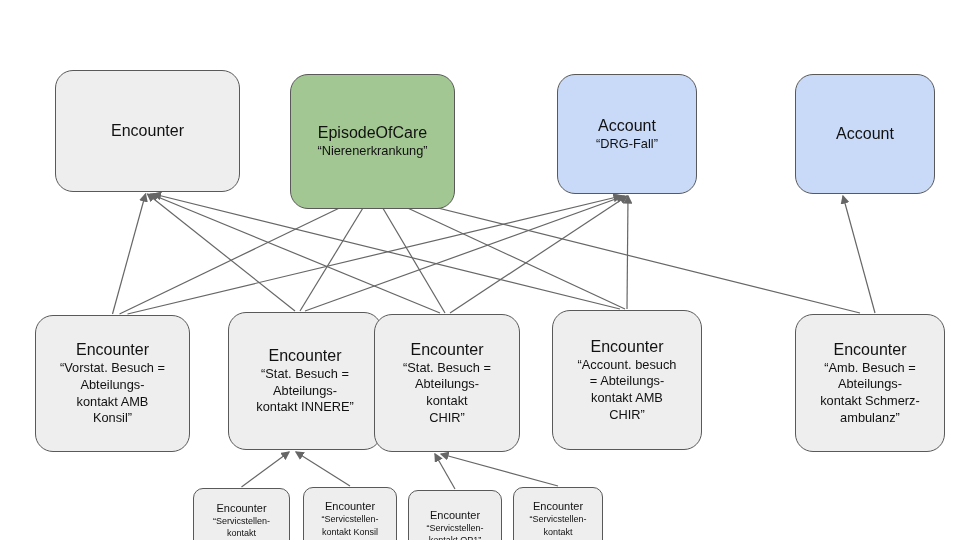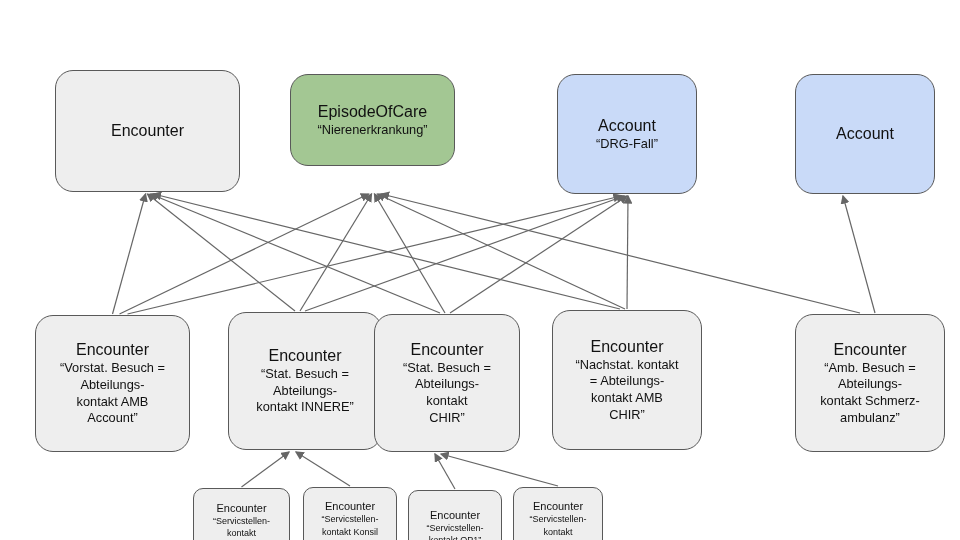--- a/index.html
+++ b/index.html
@@ -45,54 +45,54 @@
       <line x1="627" y1="277" x2="628" y2="164" stroke="#666666" stroke-width="1.2" marker-end="url(#arrowhead)"></line>
       <line x1="875" y1="281" x2="843" y2="164" stroke="#666666" stroke-width="1.2" marker-end="url(#arrowhead)"></line>
       <line x1="241.5" y1="455" x2="289" y2="420" stroke="#666666" stroke-width="1.2" marker-end="url(#arrowhead)"></line>
       <line x1="350" y1="454" x2="296" y2="420" stroke="#666666" stroke-width="1.2" marker-end="url(#arrowhead)"></line>
       <line x1="455" y1="457" x2="435" y2="422" stroke="#666666" stroke-width="1.2" marker-end="url(#arrowhead)"></line>
       <line x1="558" y1="454" x2="441" y2="422" stroke="#666666" stroke-width="1.2" marker-end="url(#arrowhead)"></line>
     </svg>
 <div class="node node--lg" style="left: 55px; top: 38px; width: 185px; height: 122px; background: rgb(238, 238, 238); border-color: rgb(89, 89, 89);">
       <div class="node-title">Encounter</div>
     </div>
-    <div class="node node--lg" style="left: 290px; top: 42px; width: 165px; height: 92px; background: rgb(163, 199, 147); border-color: rgb(89, 89, 89); text-align: right;">
+    <div class="node node--lg" style="left: 290px; top: 42px; width: 165px; height: 135px; background: rgb(163, 199, 147); border-color: rgb(89, 89, 89); text-align: right;">
       <div class="node-title">EpisodeOfCare</div>
       <div class="node-subtitle">“Nierenerkrankung”</div>
     </div>
     <div class="node node--lg" style="left: 557px; top: 42px; width: 140px; height: 120px; background: rgb(201, 218, 248); border-color: rgb(89, 89, 89);">
       <div class="node-title">Account</div>
       <div class="node-subtitle">“DRG-Fall”</div>
     </div>
     <div class="node node--lg" style="left: 795px; top: 42px; width: 140px; height: 120px; background: rgb(201, 218, 248); border-color: rgb(89, 89, 89);">
       <div class="node-title">Account</div>
     </div>
     <div class="node node--lg" style="left: 35px; top: 283px; width: 155px; height: 137px; background: rgb(238, 238, 238); border-color: rgb(89, 89, 89);">
       <div class="node-title">Encounter</div>
       <div class="node-subtitle">“Vorstat. Besuch =
 Abteilungs-
 kontakt AMB
-Account”</div>
+Konsil”</div>
     </div>
     <div class="node node--lg" style="left: 228px; top: 280px; width: 154px; height: 138px; background: rgb(238, 238, 238); border-color: rgb(89, 89, 89);">
       <div class="node-title">Encounter</div>
       <div class="node-subtitle">“Stat. Besuch =
 Abteilungs-
 kontakt INNERE”</div>
     </div>
     <div class="node node--lg" style="left: 374px; top: 282px; width: 146px; height: 138px; background: rgb(238, 238, 238); border-color: rgb(89, 89, 89);">
       <div class="node-title">Encounter</div>
       <div class="node-subtitle">“Stat. Besuch =
 Abteilungs-
 kontakt
 CHIR”</div>
     </div>
     <div class="node node--lg" style="left: 552px; top: 278px; width: 150px; height: 140px; background: rgb(238, 238, 238); border-color: rgb(89, 89, 89);">
       <div class="node-title">Encounter</div>
-      <div class="node-subtitle">“Nachstat. kontakt
+      <div class="node-subtitle">“Account. besuch
 = Abteilungs-
 kontakt AMB
 CHIR”</div>
     </div>
     <div class="node node--lg" style="left: 795px; top: 282px; width: 150px; height: 138px; background: rgb(238, 238, 238); border-color: rgb(89, 89, 89);">
       <div class="node-title">Encounter</div>
       <div class="node-subtitle">“Amb. Besuch =
 Abteilungs-
 kontakt Schmerz-
 ambulanz”</div>

